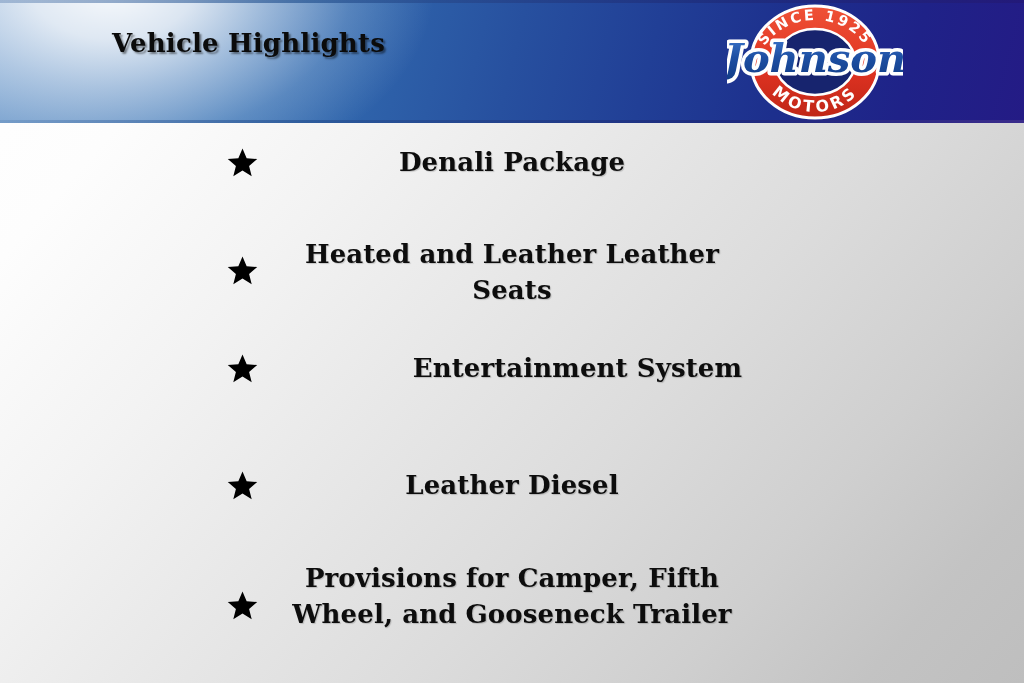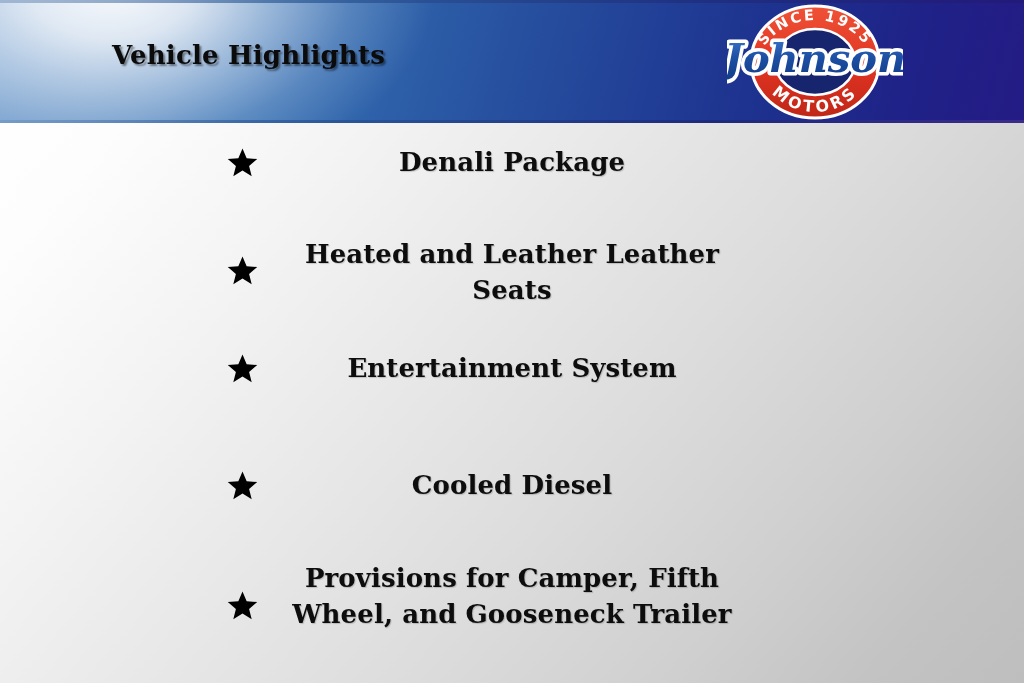--- a/index.html
+++ b/index.html
@@ -75,21 +75,21 @@
     background: linear-gradient(90deg,
       rgba(110,150,195,0.65) 0%,
       rgba(40,85,150,0.8) 30%,
       rgba(28,40,122,0.85) 70%,
       rgba(60,45,140,0.9) 100%);
   }
 
   #banner-title {
     position: absolute;
     left: 112px;
-    top: 40px;
+    top: 28px;
     font-family: "DejaVu Serif", serif;
     font-weight: bold;
     font-size: 26px;
     letter-spacing: 0.2px;
     color: #0b0b0b;
     text-shadow: 2px 2px 2px rgba(0,0,0,0.45);
     white-space: nowrap;
   }
 
   
@@ -139,21 +139,21 @@
   }
 
   
   #row-0 .hl-star { top: 24px; }
   #row-0 .hl-text { top: 21px; }
 
   #row-1 .hl-star { top: 132px; }
   #row-1 .hl-text { top: 113px; }
 
   #row-2 .hl-star { top: 230px; }
-  #row-2 .hl-text { top: 227px; }
+  #row-2 .hl-text { top: 227px; text-align: right; }
 
   #row-3 .hl-star { top: 347px; }
   #row-3 .hl-text { top: 344px; }
 
   #row-4 .hl-star { top: 467px; }
   #row-4 .hl-text { top: 437px; }
 </style>
 </head>
 <body>
 
@@ -231,21 +231,21 @@
       </span>
       <span class="hl-text">Entertainment System</span>
     </div>
 
     <div class="hl-row" id="row-3">
       <span class="hl-star">
         <svg width="31" height="31" viewBox="0 0 32 32" xmlns="http://www.w3.org/2000/svg">
           <polygon points="16,1.5 20.3,11.6 31.2,12.4 22.8,19.5 25.5,30.2 16,24.3 6.5,30.2 9.2,19.5 0.8,12.4 11.7,11.6" fill="#000000"></polygon>
         </svg>
       </span>
-      <span class="hl-text">Cooled Diesel</span>
+      <span class="hl-text">Leather Diesel</span>
     </div>
 
     <div class="hl-row" id="row-4">
       <span class="hl-star">
         <svg width="31" height="31" viewBox="0 0 32 32" xmlns="http://www.w3.org/2000/svg">
           <polygon points="16,1.5 20.3,11.6 31.2,12.4 22.8,19.5 25.5,30.2 16,24.3 6.5,30.2 9.2,19.5 0.8,12.4 11.7,11.6" fill="#000000"></polygon>
         </svg>
       </span>
       <span class="hl-text">Provisions for Camper, Fifth Wheel, and Gooseneck Trailer</span>
     </div>

